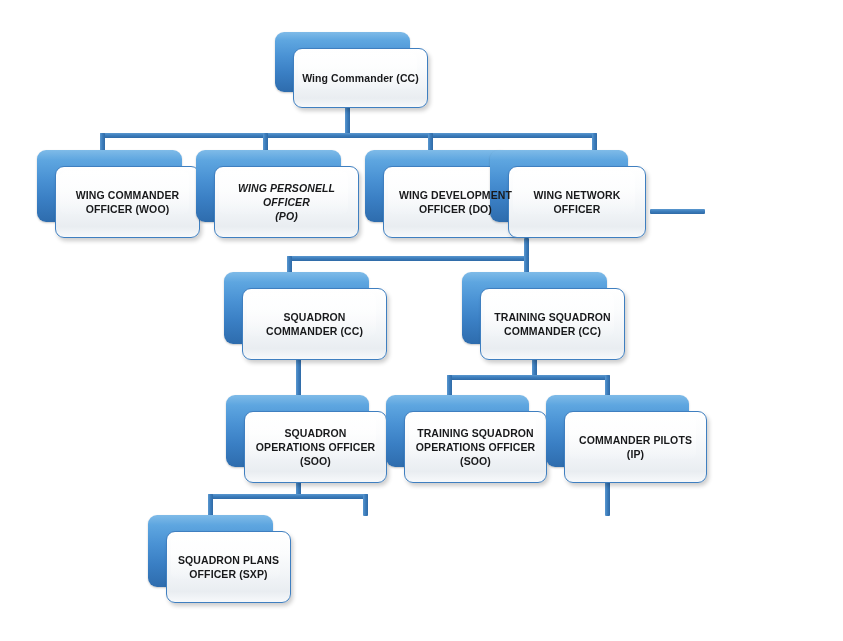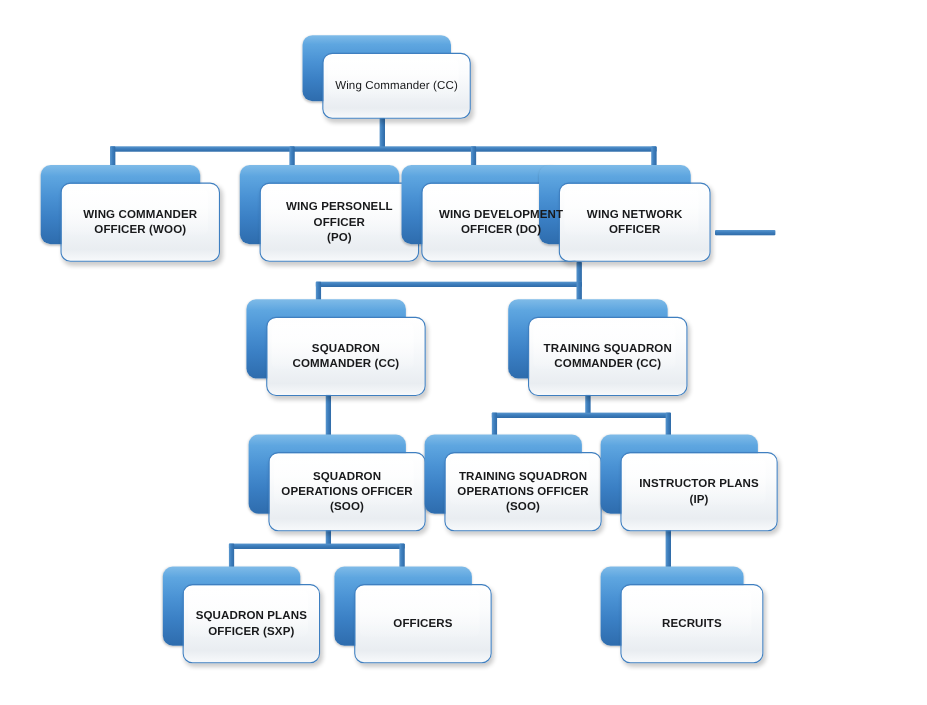--- a/index.html
+++ b/index.html
@@ -91,21 +91,21 @@
     text-align: center;
     font-size: 10.5px;
     line-height: 14px;
     color: #18191b;
     font-weight: bold;
     letter-spacing: 0.1px;
     padding: 0 6px;
     white-space: pre-line;
   }
   .node .label.mixed {
-    font-weight: normal;
+    font-weight: bold;
   }
 </style>
 </head>
 <body>
 
 <div id="chart-canvas">
 
   <div class="connector vert" style="left:345px; top:107px; width:5px; height:28px;"></div>
 
   <div class="connector" style="left:100px; top:133px; width:497px; height:5px;"></div>
@@ -146,21 +146,21 @@
   </div>
 
   <div class="node" style="left:37px; top:150px; width:145px; height:72px;">
     <div class="back-plate"></div>
     <div class="front-plate">
       <span class="label">WING COMMANDER
 OFFICER (WOO)</span>
     </div>
   </div>
 
-  <div class="node" style="left:218px; top:150px; width:145px; height:72px;">
+  <div class="node" style="left:196px; top:150px; width:145px; height:72px;font-style:italic;">
     <div class="back-plate"></div>
     <div class="front-plate">
       <span class="label">WING PERSONELL
 OFFICER
 (PO)</span>
     </div>
   </div>
 
   <div class="node" style="left:365px; top:150px; width:145px; height:72px;">
     <div class="back-plate"></div>
@@ -209,39 +209,27 @@
     <div class="front-plate">
       <span class="label">TRAINING SQUADRON
 OPERATIONS OFFICER
 (SOO)</span>
     </div>
   </div>
 
   <div class="node" style="left:546px; top:395px; width:143px; height:72px;">
     <div class="back-plate"></div>
     <div class="front-plate">
-      <span class="label">INSTRUCTOR PLANS (IP)</span>
+      <span class="label">COMMANDER PILOTS (IP)</span>
     </div>
   </div>
 
   <div class="node" style="left:148px; top:515px; width:125px; height:72px;">
     <div class="back-plate"></div>
     <div class="front-plate">
       <span class="label">SQUADRON PLANS
 OFFICER (SXP)</span>
     </div>
   </div>
 
-  <div class="node" style="left:304px; top:515px; width:125px; height:72px;">
-    <div class="back-plate"></div>
-    <div class="front-plate">
-      <span class="label">OFFICERS</span>
-    </div>
-  </div>
-
-  <div class="node" style="left:546px; top:515px; width:130px; height:72px;">
-    <div class="back-plate"></div>
-    <div class="front-plate">
-      <span class="label">RECRUITS</span>
-    </div>
-  </div>
+
 
 </div>
 
 </body></html>

